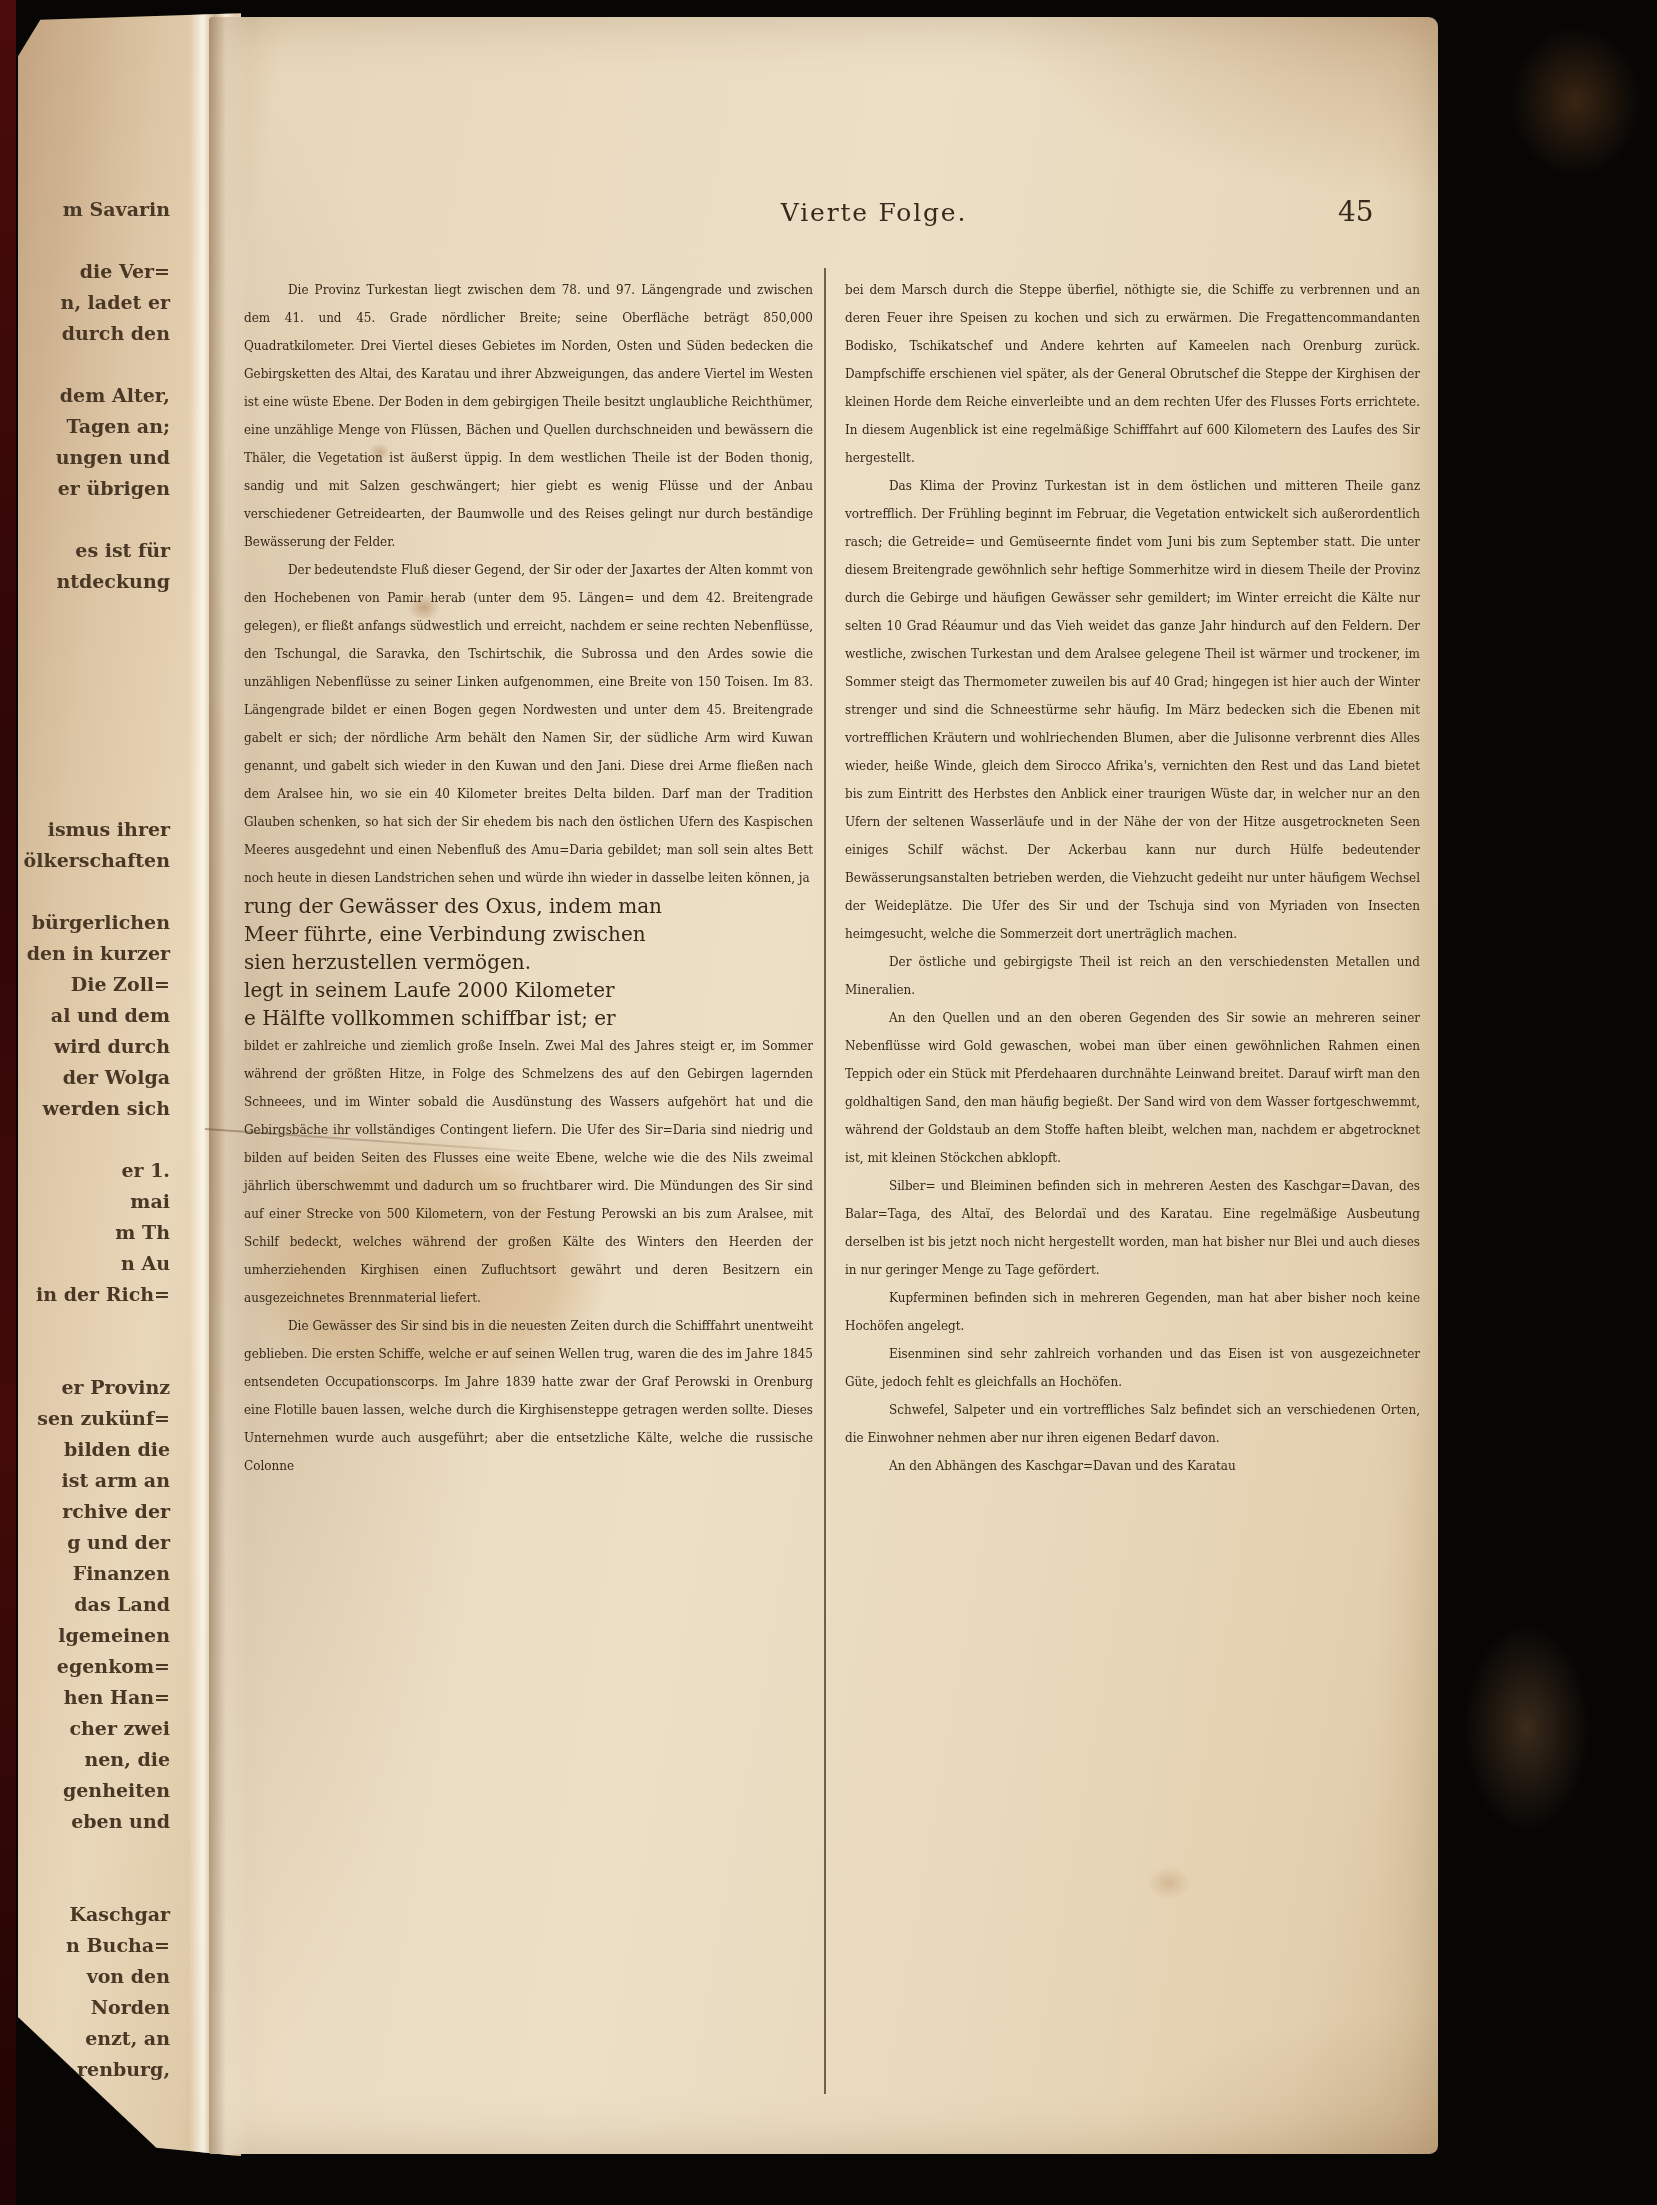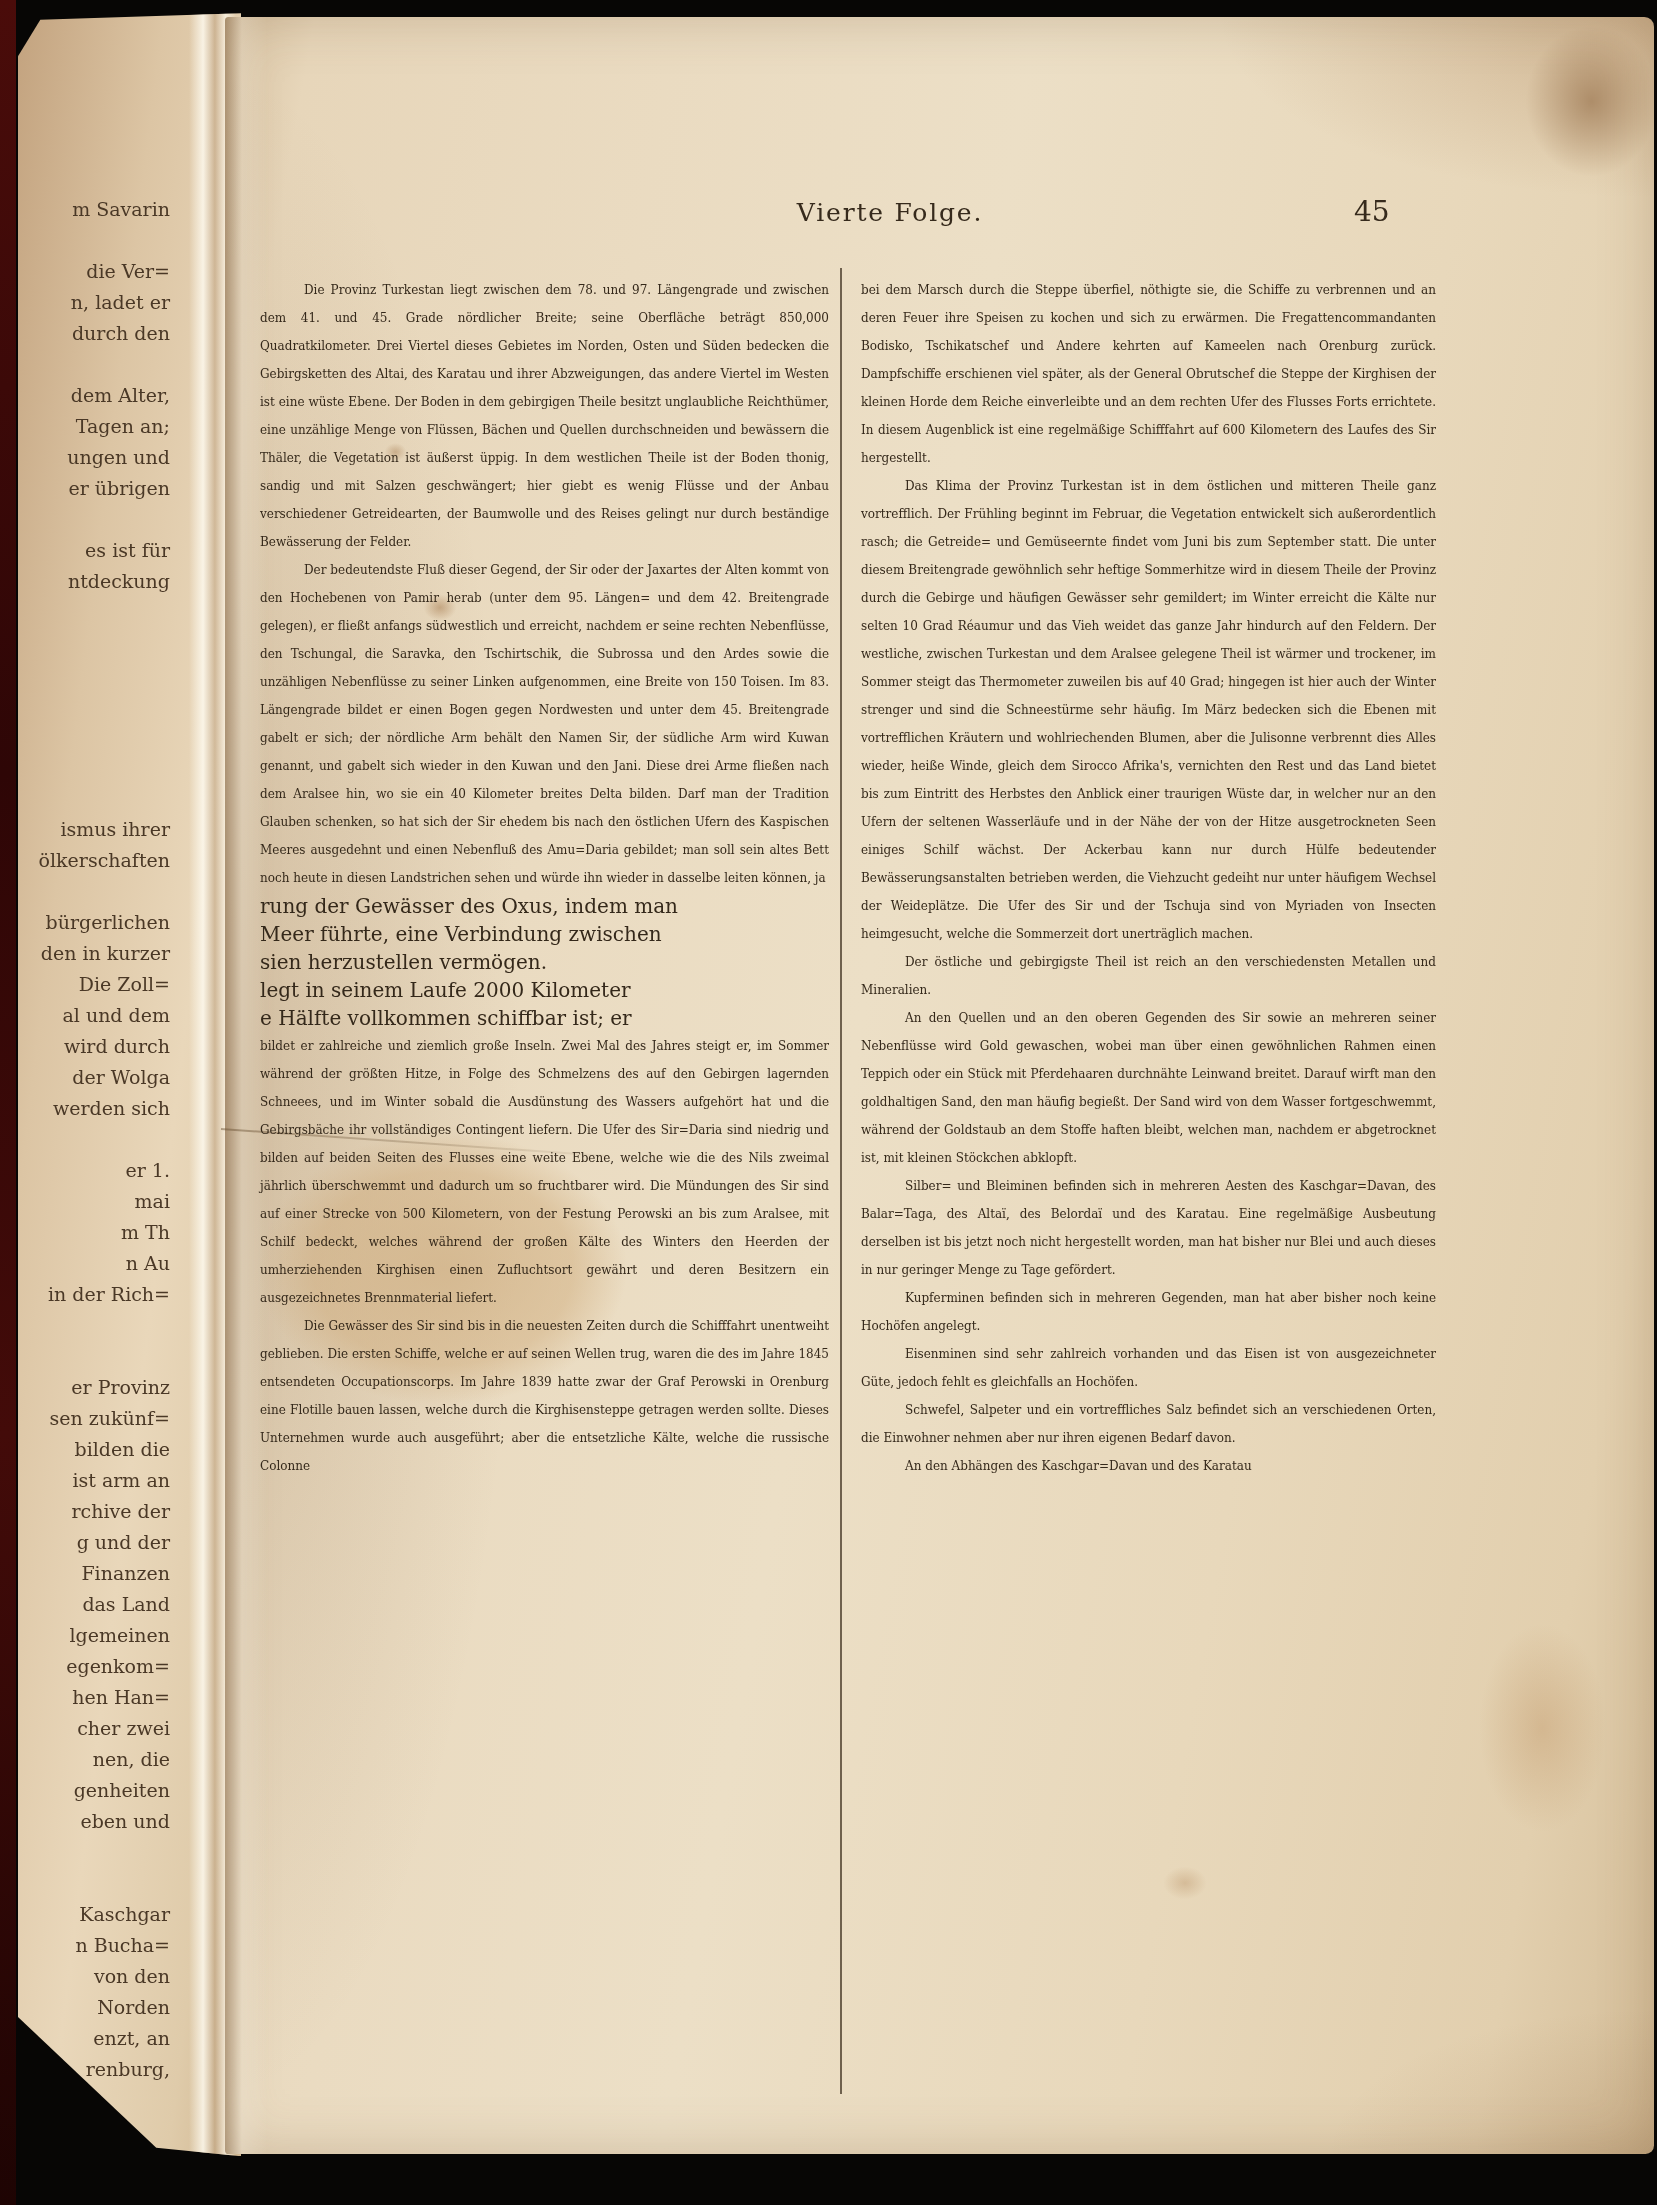--- a/index.html
+++ b/index.html
@@ -13,43 +13,43 @@
   
   .cover-strip{
     position:absolute;left:0;top:0;width:15.7px;height:2205px;
     background:linear-gradient(180deg,#4a0c0a 0%,#2e0606 35%,#430b09 65%,#1e0403 100%);
   }
   
   .prev-page{
     position:absolute;left:18px;top:13.3px;width:223px;height:2143px;
     background:linear-gradient(97deg,#c3a37f 0%,#dcc5a4 30%,#e9d7ba 60%,#dfcbaa 85%,#cfb590 100%);
     clip-path:polygon(10% 0.3%, 100% 0, 100% 100%, 62% 99.6%, 0 93.5%, 0 2%);
+    font-weight:bold;
   }
   .prev-page::after{ 
     content:"";position:absolute;right:4.8px;top:0;width:47px;height:100%;
     background:linear-gradient(90deg,transparent 0,rgba(255,252,242,.8) 30%,rgba(180,150,115,.45) 55%,rgba(255,250,238,.7) 78%,transparent 100%);
   }
   .frags{
     padding:181px 71px 0 0;
     text-align:right;
     color:#4a3826;
     font-size:19px;
   }
   .frag-line{height:31px;line-height:31px;white-space:nowrap;}
   
   .page{
-    position:absolute;left:209px;top:17px;width:1429px;height:2137px;
+    position:absolute;left:209px;top:17px;width:1229px;height:2137px;
     border-radius:3.6px 9.7px 8.5px 3.6px;
     background:
       radial-gradient(725px 302px at 100% 0%, rgba(150,100,55,.30), transparent 60%),
       radial-gradient(544px 242px at 100% 100%, rgba(140,95,55,.18), transparent 60%),
       radial-gradient(423px 1451px at 0% 50%, rgba(120,85,50,.20), transparent 70%),
       linear-gradient(100deg,#d8c3a3 0%,#e7d6ba 5%,#eadbc1 25%,#ecdfc6 45%,#e8d8bb 70%,#e2cfae 90%,#d4bd98 100%);
     box-shadow:inset 0 0 54px rgba(110,75,40,.25);
-    margin-left:16px;
   }
   .page::before{ 
     content:"";position:absolute;left:0;top:0;width:42px;height:100%;
     background:linear-gradient(90deg,rgba(120,88,55,.38),rgba(255,250,238,.25) 40%,transparent 100%);
     border-radius:3.6px 0 0 3.6px;
   }
   .running-title{
     position:absolute;top:181px;left:665px;transform:translateX(-50%);
     font-size:25px;letter-spacing:1.8px;color:#362a1c;white-space:nowrap;
   }

